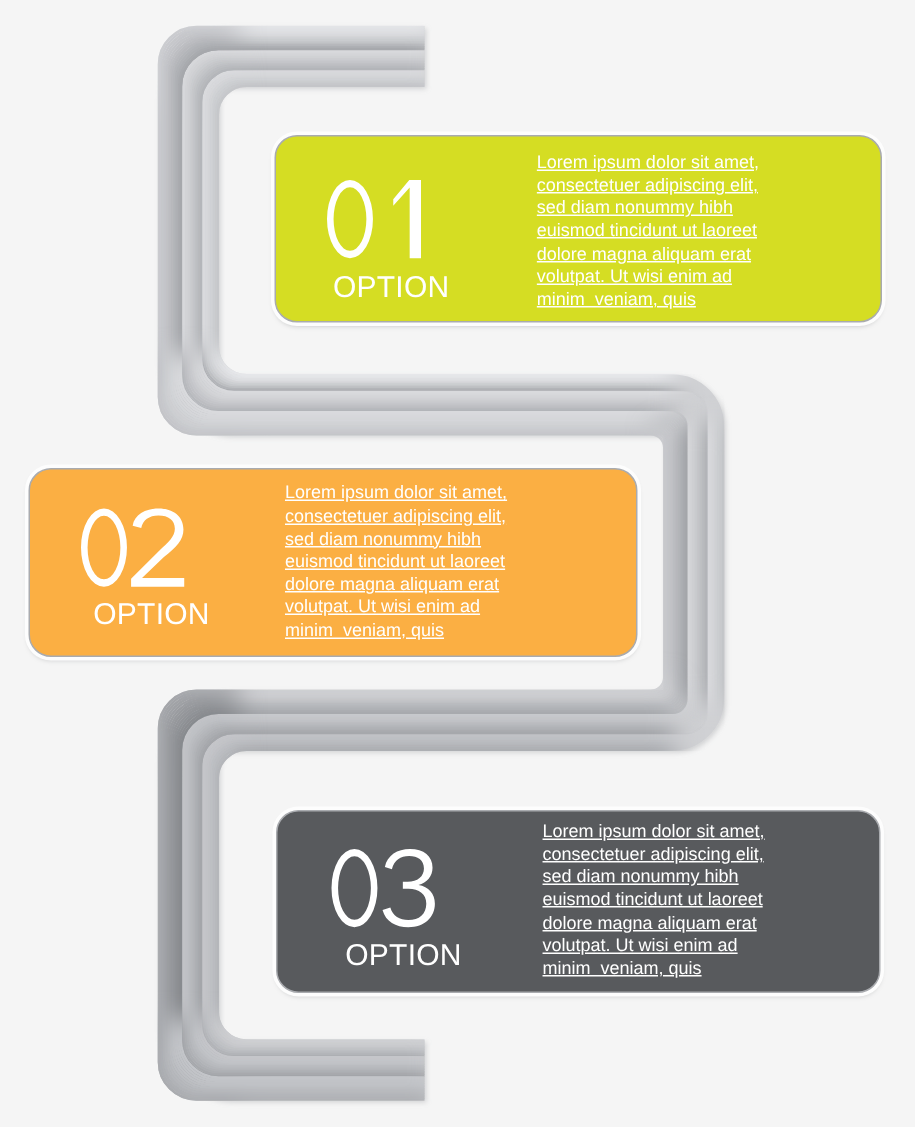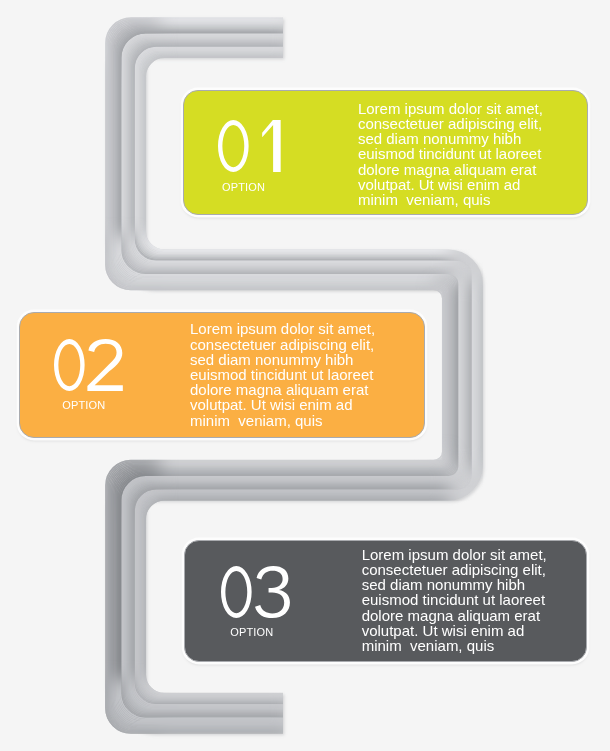--- a/index.html
+++ b/index.html
@@ -4,22 +4,22 @@
 <style>
   html,body{margin:0;padding:0;}
   body{width:610px;height:751px;background:#f5f5f5;overflow:hidden;position:relative;
        font-family:"Liberation Sans",sans-serif;-webkit-font-smoothing:antialiased;}
   #stage{position:absolute;left:0;top:0;width:610px;height:751px;background:#f5f5f5;}
   svg.ribbon{position:absolute;left:0;top:0;width:610px;height:751px;display:block;}
   .banner{position:absolute;border-radius:15px;box-sizing:border-box;
           border:1.4px solid #a9abaf;
           box-shadow:0 0 0 2.4px #fdfdfd, 0 2px 3.5px rgba(120,122,126,0.40);}
   .banner-svg{position:absolute;overflow:visible;}
-  .opt{position:absolute;letter-spacing:0.15px;font-size:11px;line-height:1;white-space:nowrap;}
-  .btext{position:absolute;font-size:15px;line-height:15.2px;white-space:pre;}
+  .opt{position:absolute;letter-spacing:0.15px;font-size:20px;line-height:1;white-space:nowrap;}
+  .btext{position:absolute;font-size:12px;line-height:15.2px;white-space:pre;text-decoration:underline;}
 </style>
 </head>
 <body>
 <style>
   [data-name="option-number-svg-1"]{left:34.5px;top:28.8px;}
   [data-name="option-label-1"]{left:38.5px;top:91.4px;}
   [data-name="option-text-1"]{left:174.4px;top:9.8px;}
   [data-name="option-number-svg-2"]{left:33.3px;top:26.0px;}
   [data-name="option-label-2"]{left:41.9px;top:87.2px;}
   [data-name="option-text-2"]{left:169.7px;top:8.3px;}

